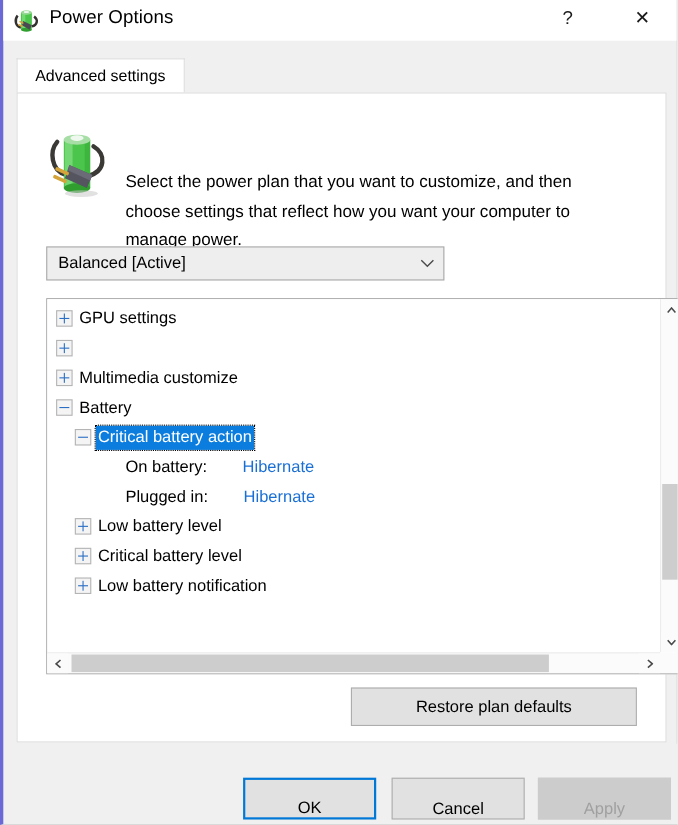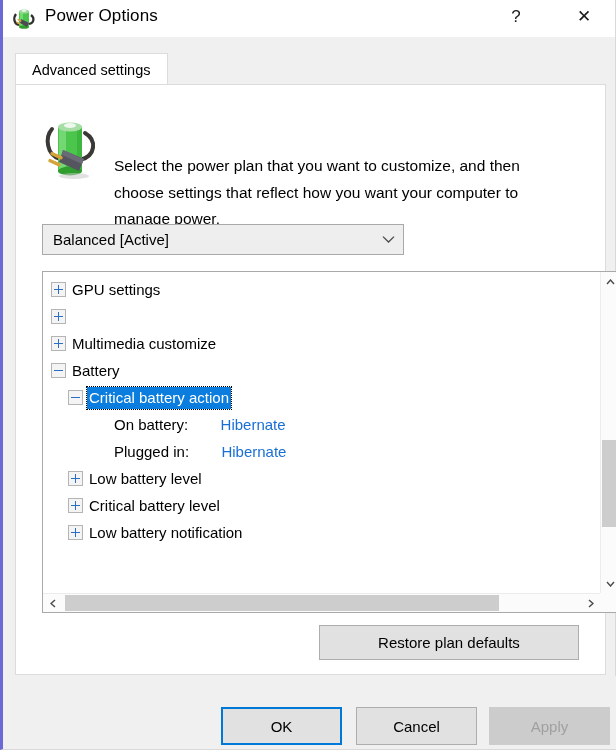--- a/index.html
+++ b/index.html
@@ -341,21 +341,21 @@
     top: 31px;
     width: 121px;
     height: 38px;
     background: #e1e1e1;
     border: 1px solid #adadad;
     box-sizing: border-box;
     font-family: "Liberation Sans", sans-serif;
     font-size: 15px;
     color: #000000;
     display: flex;
-    align-items: center;
+    align-items: flex-end;
     justify-content: center;
     padding: 0;
   }
   #btn-ok {
     left: 215px;
     border: 2px solid #0078d7;
     background: #e1e1e1;
   }
   #btn-cancel { left: 350px; }
   #btn-apply {

